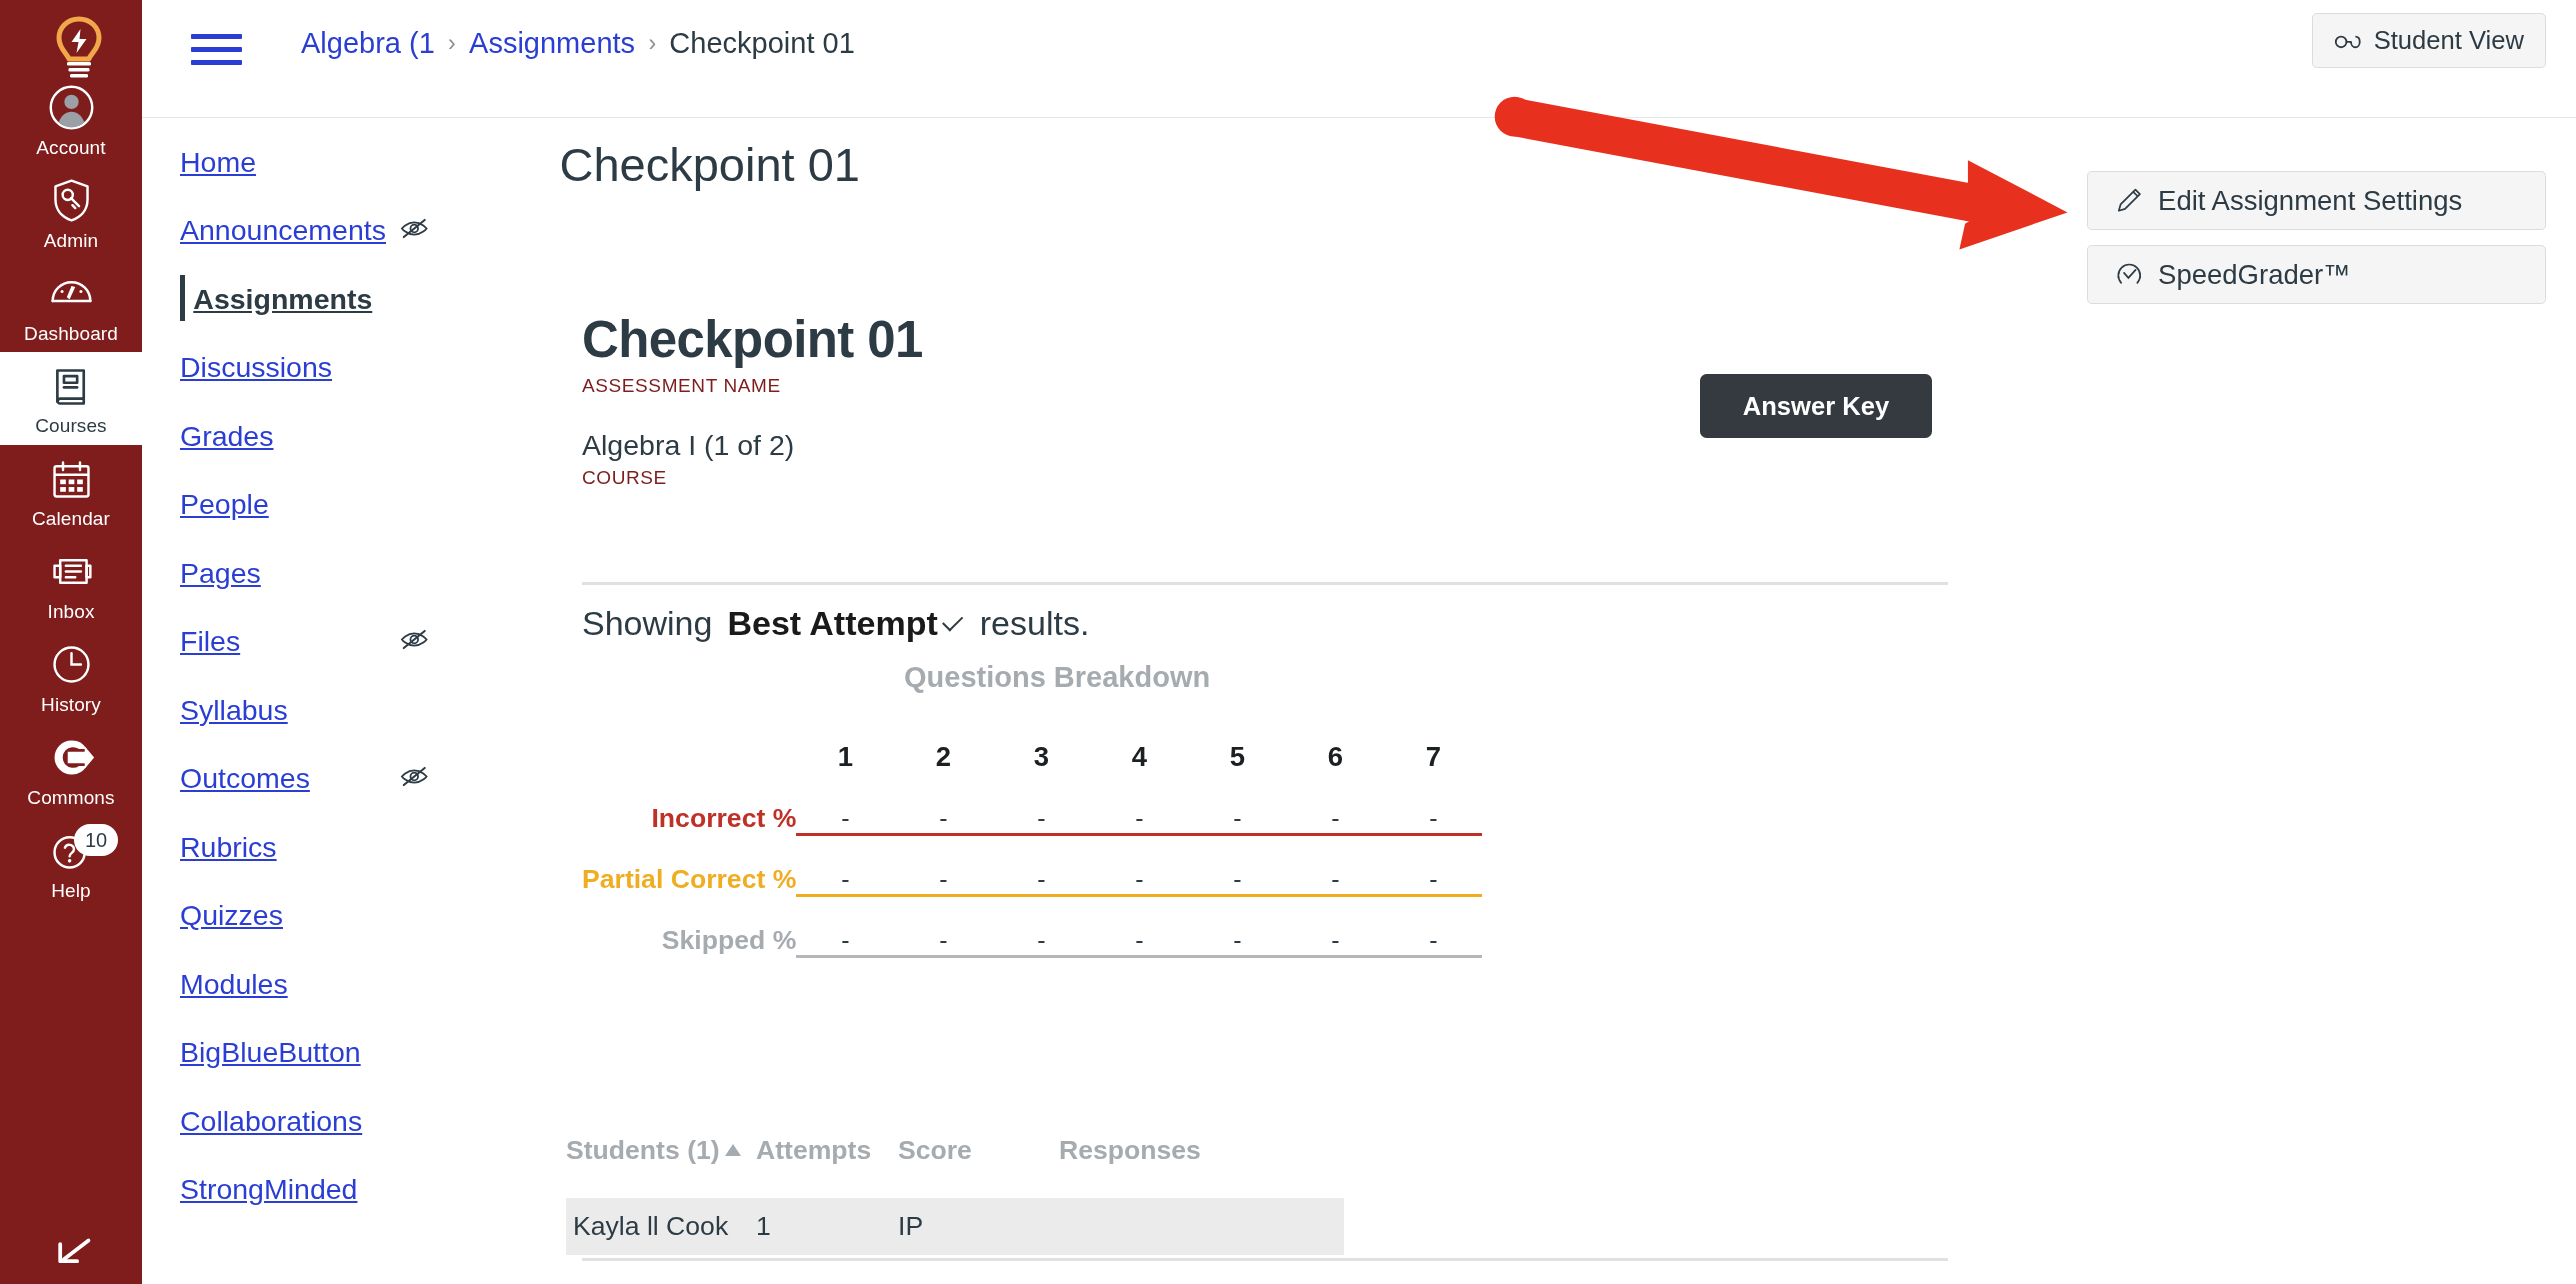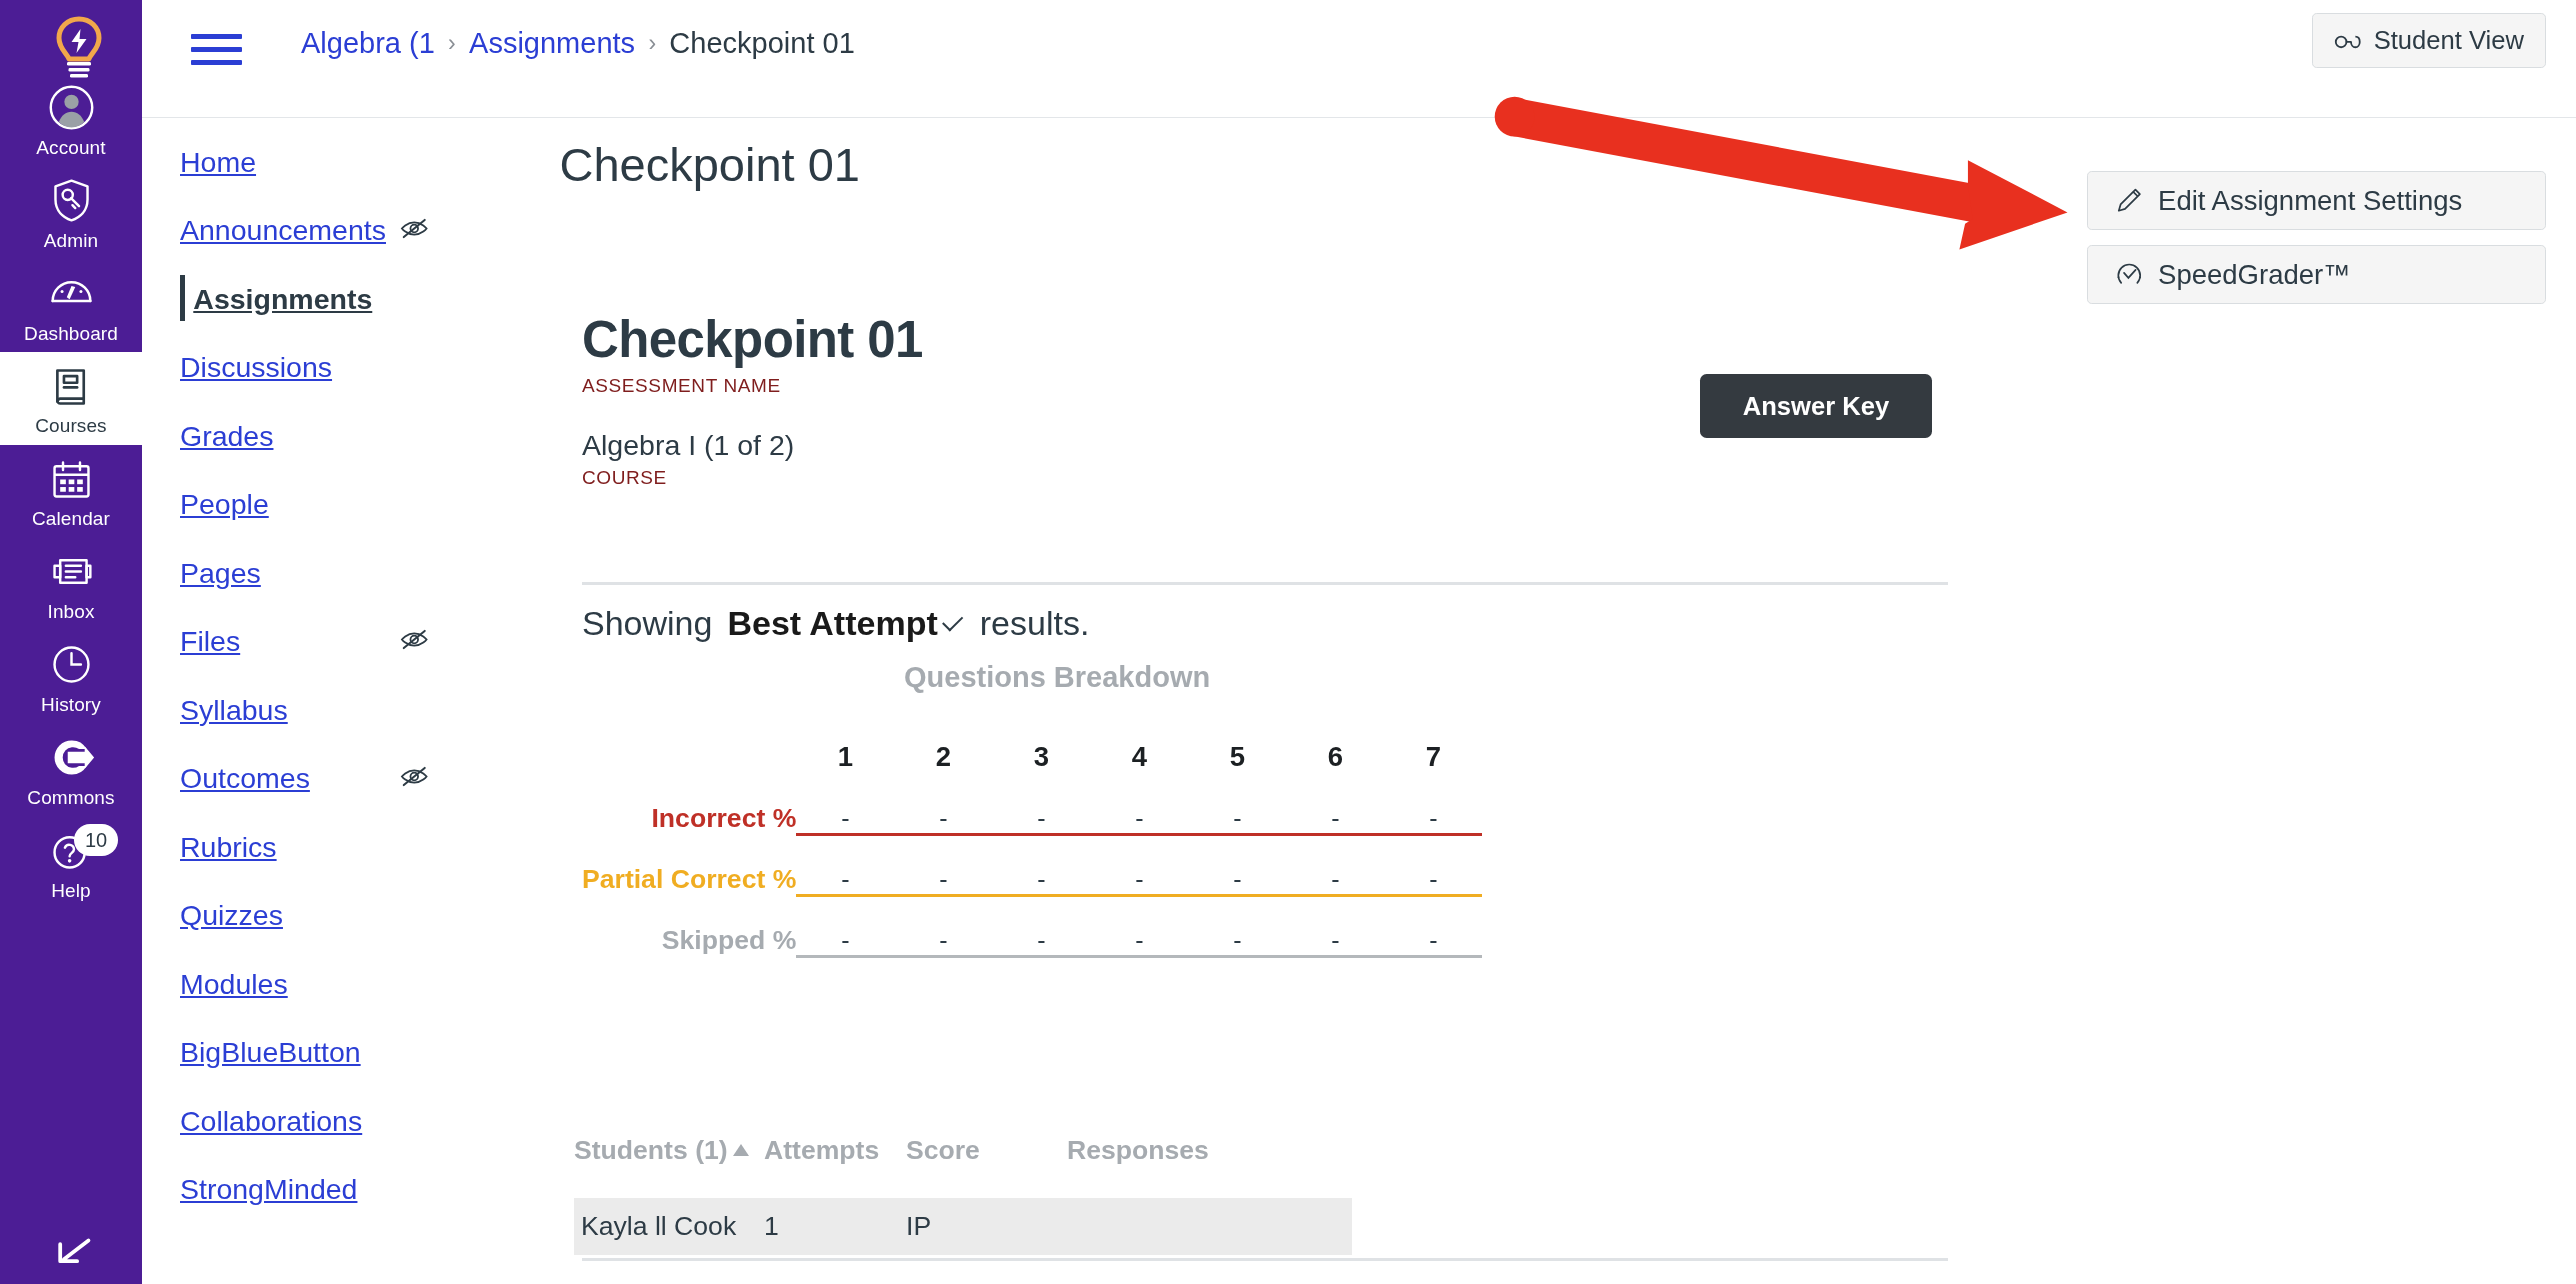--- a/index.html
+++ b/index.html
@@ -10,21 +10,21 @@
     background: #ffffff;
     font-family: "Liberation Sans", sans-serif;
     -webkit-font-smoothing: antialiased;
   }
   #root { position: relative; width: 2576px; height: 1284px; }
 
   
   #global-nav {
     position: absolute; left: 0; top: 0;
     width: 142px; height: 1284px;
-    background: #4c1d95;
+    background: #7f1d1d;
     display: flex; flex-direction: column; align-items: stretch;
   }
   .gn-item {
     position: relative;
     display: flex; flex-direction: column;
     align-items: center; justify-content: flex-start;
     color: #ffffff; text-decoration: none;
     padding: 9.5px 0 7.6px 0;
     cursor: pointer;
   }
@@ -189,21 +189,21 @@
   tr.bd-correct .bd-cell { border-bottom: 3.8px solid #7fb439; }
   tr.bd-incorrect .bd-cell { border-bottom: 3.8px solid #bf3027; }
   tr.bd-partial  .bd-cell { border-bottom: 3.8px solid #f0ad22; }
   tr.bd-skipped  .bd-cell { border-bottom: 3.8px solid #b4b8bb; }
   tr.bd-correct   .bd-rowlabel { color: #7fb439; }
   tr.bd-incorrect .bd-rowlabel { color: #bf3027; }
   tr.bd-partial   .bd-rowlabel { color: #f0ad22; }
   tr.bd-skipped   .bd-rowlabel { color: #a6abb0; }
 
   
-  #students { position: absolute; left: 24px; top: 1015px; width: 1366px; }
+  #students { position: absolute; left: 16px; top: 1015px; width: 1366px; }
   #st-table { border-collapse: collapse; }
   #st-table th {
     text-align: left; font-size: 26.6px; font-weight: 700;
     color: #a6abb0; padding: 0 0 32px 0; white-space: nowrap;
   }
   #st-table td {
     font-size: 26.6px; color: #2d3b45; white-space: nowrap;
     height: 57px; vertical-align: middle;
   }
   #st-table tbody tr { background: #ebebeb; }

